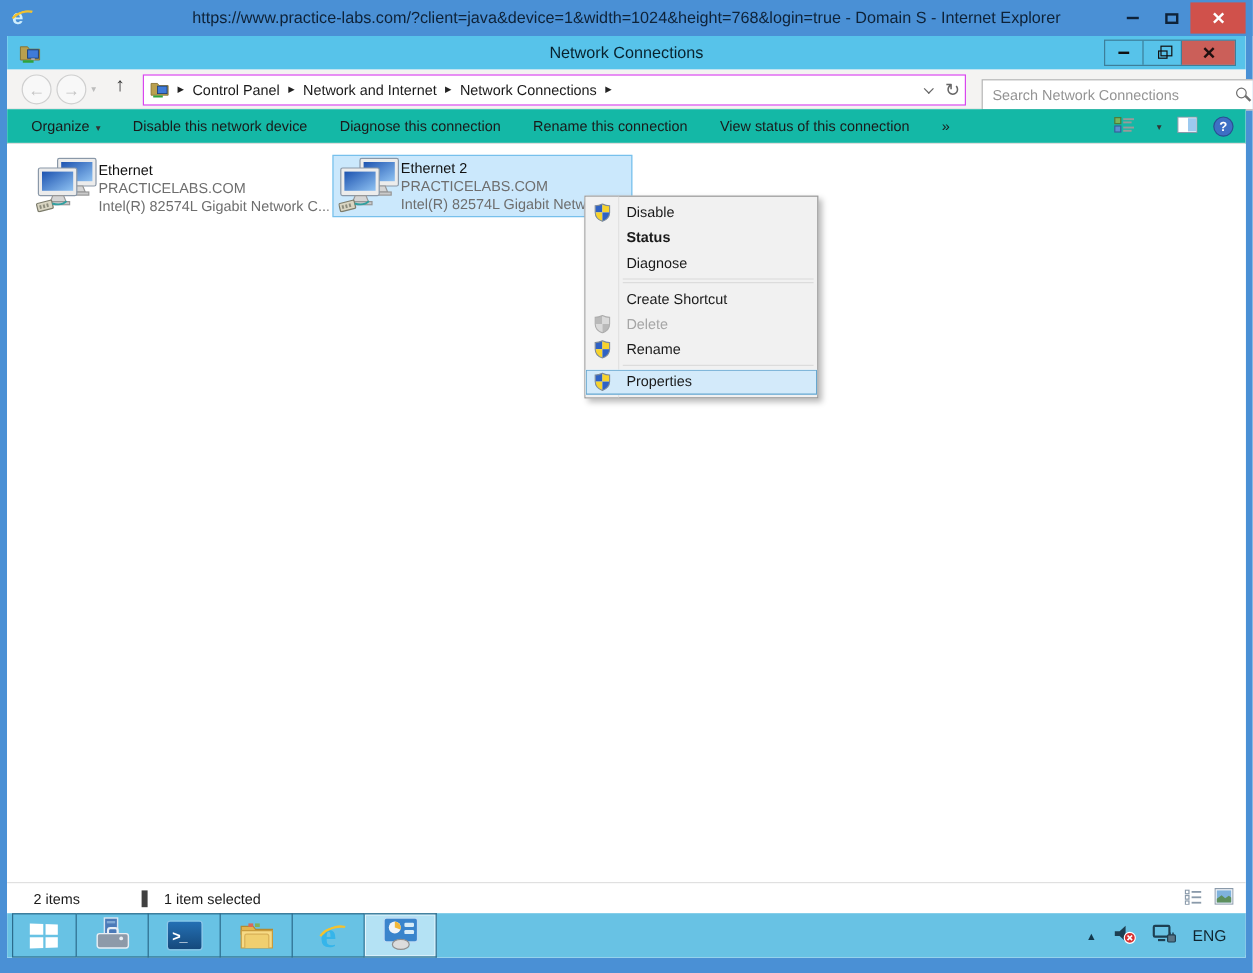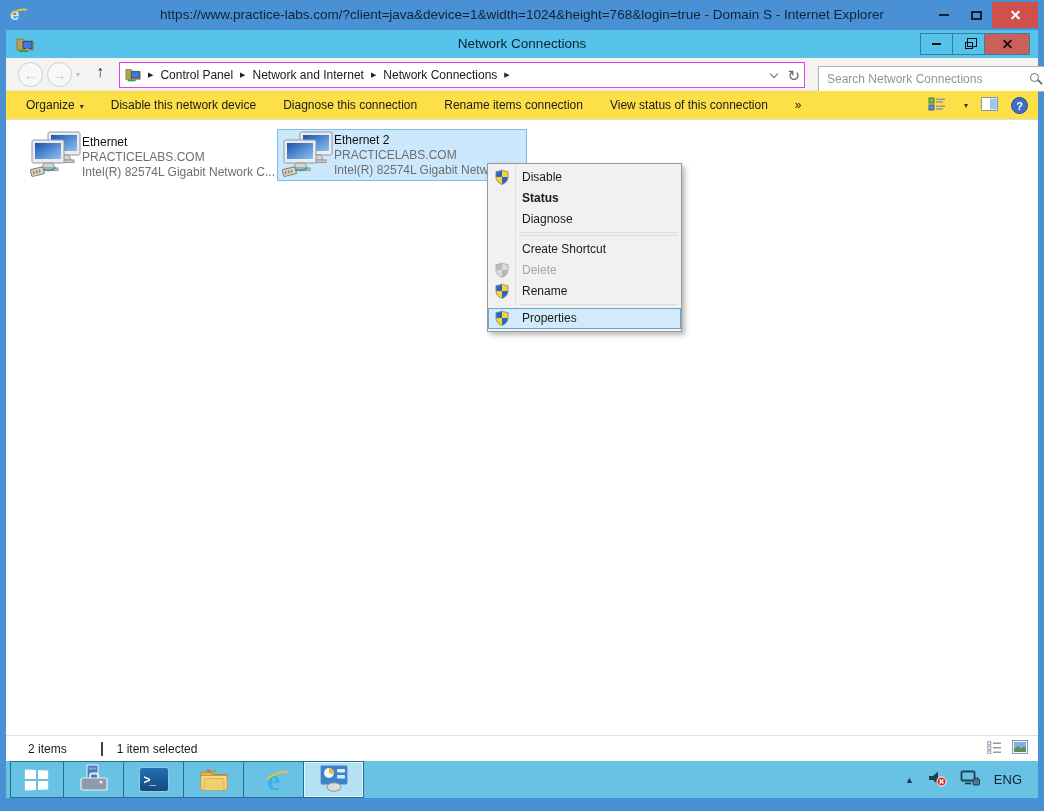--- a/index.html
+++ b/index.html
@@ -52,21 +52,21 @@
   .addr-right { position:absolute; right:4px; top:0; height:24px; display:flex; align-items:center; gap:10px; }
   .chev { width:6px; height:6px; border-right:1.6px solid #666; border-bottom:1.6px solid #666; transform:rotate(45deg); margin-top:-3px; }
   .refresh-glyph { color:#666; font-size:15px; line-height:15px; }
   .searchbox { position:absolute; left:812px; top:8px; width:234px; height:26px; background:#fff; border:1px solid #b3b3b3; }
   .searchbox input { position:absolute; left:8px; top:1px; width:170px; height:22px; border:none; outline:none; font-family:inherit; font-size:12px; color:#333; background:transparent; }
   .searchbox input::placeholder { color:#949494; opacity:1; }
   .mag { position:absolute; right:12px; top:6px; width:9px; height:9px; border:1.7px solid #6e6e6e; border-radius:50%; }
   .mag::after { content:''; position:absolute; width:6px; height:1.8px; background:#6e6e6e; transform:rotate(45deg); right:-5px; bottom:-2px; }
 
   
-  .x-toolbar { position:absolute; left:0; top:61px; width:1032px; height:29px; background:#fde047; border-bottom:1px solid #dedede; display:flex; align-items:center; }
+  .x-toolbar { position:absolute; left:0; top:61px; width:1032px; height:29px; background:#14b8a6; border-bottom:1px solid #dedede; display:flex; align-items:center; }
   .tb-left { display:flex; align-items:center; padding-left:20px; gap:27px; }
   .tb-item { color:#1a1a1a; white-space:nowrap; cursor:default; }
   .tb-arrow { font-size:8px; color:#333; margin-left:5px; }
   .tb-right { position:absolute; right:10px; top:0; height:29px; display:flex; align-items:center; gap:13px; }
   .help-circle { width:17px; height:17px; border-radius:50%; background:#3e6fc4; color:#fff; font-size:11px; font-weight:bold; display:flex; align-items:center; justify-content:center; border:1px solid #2a4f92; }
 
   
   .x-content { position:absolute; left:0; top:90px; width:1032px; height:615px; background:#fff; }
   .tile { position:absolute; top:9px; width:250px; height:52px; border:1px solid transparent; display:flex; align-items:center; }
   .tile-1 { left:19px;align-items:flex-end; } 
@@ -83,21 +83,21 @@
   .cm-row.bold { font-weight:bold; }
   .cm-row.disabled { color:#a6a6a6; }
   .cm-row.selected { background:#d3eafa; box-shadow:inset 0 0 0 1px #67a7cf; }
   .cm-shield { position:absolute; left:6px; top:2.5px; }
   .cm-sep { height:1px; background:#dcdcdc; margin:2.5px 3px 2.5px 31px; }
 
   
   .x-statusbar { position:absolute; left:0; top:705px; width:1032px; height:26px; background:#fff; border-top:1px solid #e0e0e0; display:flex; align-items:center; }
   .sb-text { color:#1a1a1a; }
   .sb-items { margin-left:22px; }
-  .sb-sel { margin-left:34px; padding-left:14px; border-left:2px solid #404040; }
+  .sb-sel { margin-left:51px; padding-left:14px; border-left:5px solid #404040; }
   .sb-right { position:absolute; right:10px; display:flex; gap:10px; align-items:center; }
 
   
   .taskbar { position:absolute; left:0; top:731px; width:1032px; height:37px; background:#68c2e4; display:flex; align-items:stretch; }
   .tb-btn { width:60px; border:1px solid #2c6c8c; border-left:none; display:flex; align-items:center; justify-content:center; }
   .tb-btn.start { width:54px; margin-left:4px; border-left:1px solid #2c6c8c; }
   .tb-btn.active { background:#b4e2f4; box-shadow:inset 0 0 0 1px #e3f5fc; }
   .winlogo { display:grid; grid-template-columns:11px 11px; grid-template-rows:9px 9px; gap:2px; transform:perspective(70px) rotateY(14deg); }
   .winlogo div { background:#fff; }
   .ps-box { width:30px; height:25px; background:linear-gradient(#2470b4,#15497c); border:1px solid #8fc6e8; border-radius:3px; color:#fff; font-weight:bold; font-size:12px; display:flex; align-items:center; justify-content:flex-start; padding-left:4px; letter-spacing:-1px; }
@@ -190,21 +190,21 @@
           <input type="text" placeholder="Search Network Connections" style="">
           <span class="mag"></span>
         </div>
       </div>
 
       <div class="x-toolbar">
         <div class="tb-left">
           <span class="tb-item"><span>Organize</span><span class="tb-arrow">▾</span></span>
           <span class="tb-item">Disable this network device</span>
           <span class="tb-item">Diagnose this connection</span>
-          <span class="tb-item">Rename items connection</span>
+          <span class="tb-item">Rename this connection</span>
           <span class="tb-item">View status of this connection</span>
           <span class="tb-item">»</span>
         </div>
         <div class="tb-right">
           <span>
             <svg width="18" height="15" viewBox="0 0 18 15">
               <rect x="1" y="1" width="5" height="5" fill="#7ab55c" stroke="#4d7d3a"></rect>
               <rect x="8" y="1.5" width="9" height="1.6" fill="#9a9a9a"></rect>
               <rect x="8" y="4.2" width="7" height="1.6" fill="#9a9a9a"></rect>
               <rect x="1" y="8" width="5" height="5" fill="#5a8fd0" stroke="#35609c"></rect>

